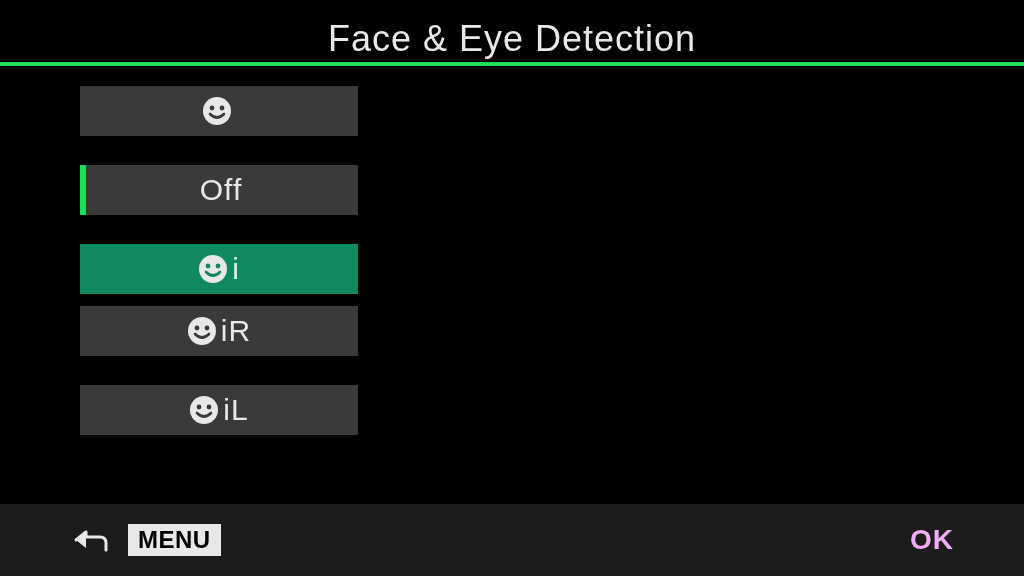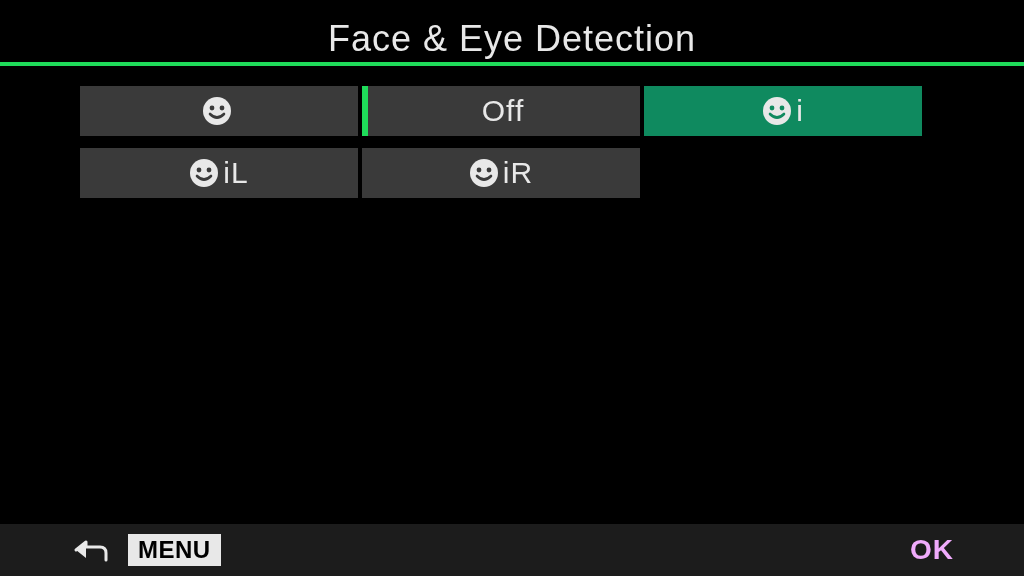--- a/index.html
+++ b/index.html
@@ -1,38 +1,38 @@
 <!DOCTYPE html>
 <html><head>
 <meta charset="utf-8">
 <style>
   * { margin: 0; padding: 0; box-sizing: border-box; }
   html, body { width: 1024px; height: 576px; background: #000; font-family: Arial, Helvetica, sans-serif; overflow: hidden; }
   .screen { width: 1024px; height: 576px; position: relative; color: #ddd; }
   .title { text-align: center; font-size: 36px; font-weight: 400; letter-spacing: 1px; padding-top: 18px; color: #e8e8e8; }
   .divider { position: absolute; top: 62px; left: 0; width: 1024px; height: 4px; background: #1fdc5a; }
   .options { position: absolute; top: 86px; left: 80px; width: 864px; }
-  .row { display: flex; gap: 4px; margin-bottom: 12px; }
+  .row { display: flex; gap: 29px; margin-bottom: 12px; flex-direction: column; }
   .opt {
     width: 278px; height: 50px; background: #3a3a3a; position: relative;
     display: flex; align-items: center; justify-content: center;
     font-size: 30px; color: #e8e8e8; cursor: pointer;
   }
   .opt.current::before {
     content: ""; position: absolute; left: 0; top: 0; width: 6px; height: 100%; background: #1fdc5a;
   }
   .opt.selected { background: #0f8a5f; }
   .icon { display: inline-flex; align-items: center; }
   .suffix { margin-left: 4px; font-size: 30px; letter-spacing: 1px; }
   .desc {
     position: absolute; top: 234px; left: 96px; width: 780px;
     font-size: 32px; line-height: 52px; color: #dcdcdc; font-weight: 400; letter-spacing: 1px;
   }
   .footer {
-    position: absolute; bottom: 0; left: 0; width: 1024px; height: 52px;
+    position: absolute; bottom: 0; left: 0; width: 1024px; height: 72px;
     background: #1c1c1c; display: flex; align-items: center; padding: 0 70px 0 70px;
   }
   .back-icon { margin-right: 18px; display: inline-flex; }
   .menu-btn {
     background: #e8e8e8; color: #000; font-weight: bold; font-size: 24px;
     padding: 2px 10px; letter-spacing: 0.5px;
   }
   .ok-btn { margin-left: auto; font-size: 28px; font-weight: bold; color: #f0abfc; letter-spacing: 1px; }
   svg { display: block; }
 </style>
@@ -74,32 +74,32 @@
     <div class="row">
       <div class="opt">
         <span class="icon">
           <svg width="30" height="30" viewBox="0 0 30 30">
               <circle cx="15" cy="15" r="14" fill="#e8e8e8"></circle>
               <circle cx="10" cy="12" r="2.4" fill="#3a3a3a"></circle>
               <circle cx="20" cy="12" r="2.4" fill="#3a3a3a"></circle>
               <path d="M8 18 Q15 25 22 18" stroke="#3a3a3a" stroke-width="2.6" fill="none" stroke-linecap="round"></path>
             </svg>
         </span>
-        <span class="suffix">iL</span>
+        <span class="suffix">iR</span>
       </div>
       <div class="opt">
         <span class="icon">
           <svg width="30" height="30" viewBox="0 0 30 30">
               <circle cx="15" cy="15" r="14" fill="#e8e8e8"></circle>
               <circle cx="10" cy="12" r="2.4" fill="#3a3a3a"></circle>
               <circle cx="20" cy="12" r="2.4" fill="#3a3a3a"></circle>
               <path d="M8 18 Q15 25 22 18" stroke="#3a3a3a" stroke-width="2.6" fill="none" stroke-linecap="round"></path>
             </svg>
         </span>
-        <span class="suffix">iR</span>
+        <span class="suffix">iL</span>
       </div>
     </div>
   </div>
 
 
   <div class="footer">
     <span class="back-icon">
       <svg width="40" height="28" viewBox="0 0 40 28">
         <path d="M6 14 L16 6 L16 11 L30 11 Q36 11 36 17 L36 24" stroke="#e8e8e8" stroke-width="3" fill="none" stroke-linecap="round" stroke-linejoin="round"></path>
         <path d="M6 14 L16 22 L16 14" fill="#e8e8e8"></path>

